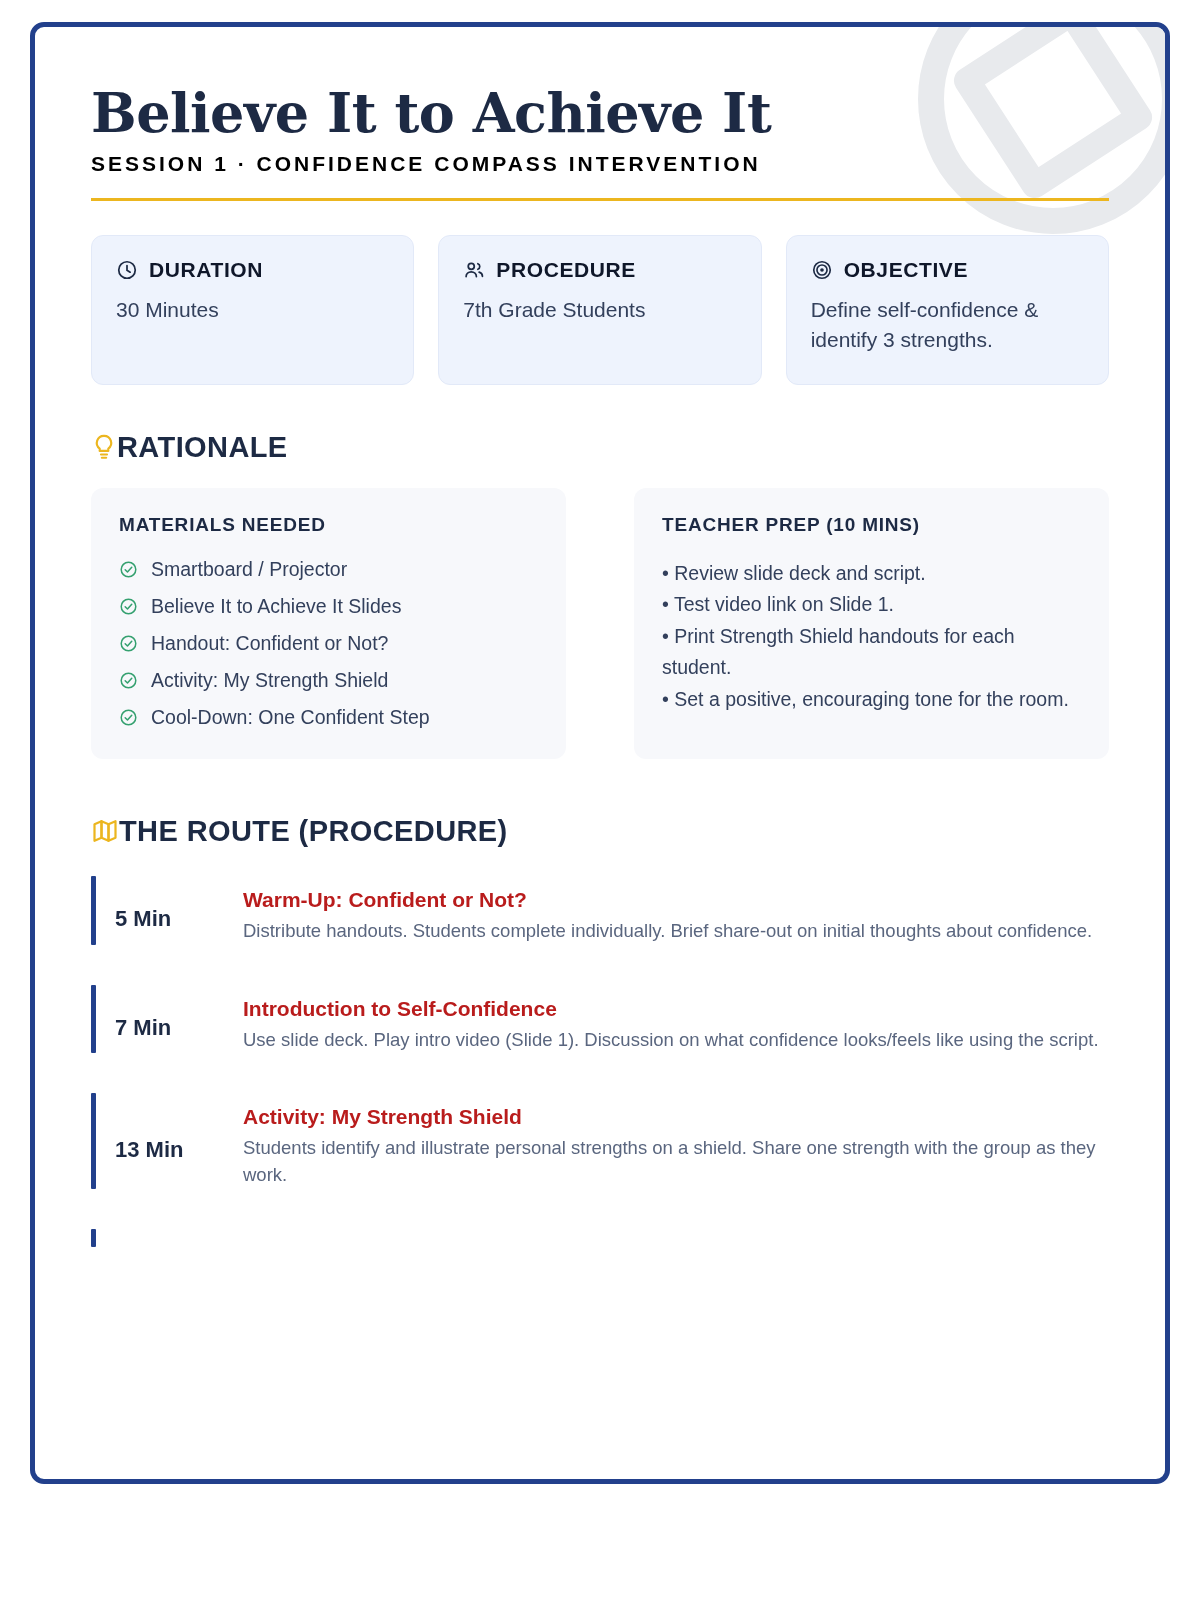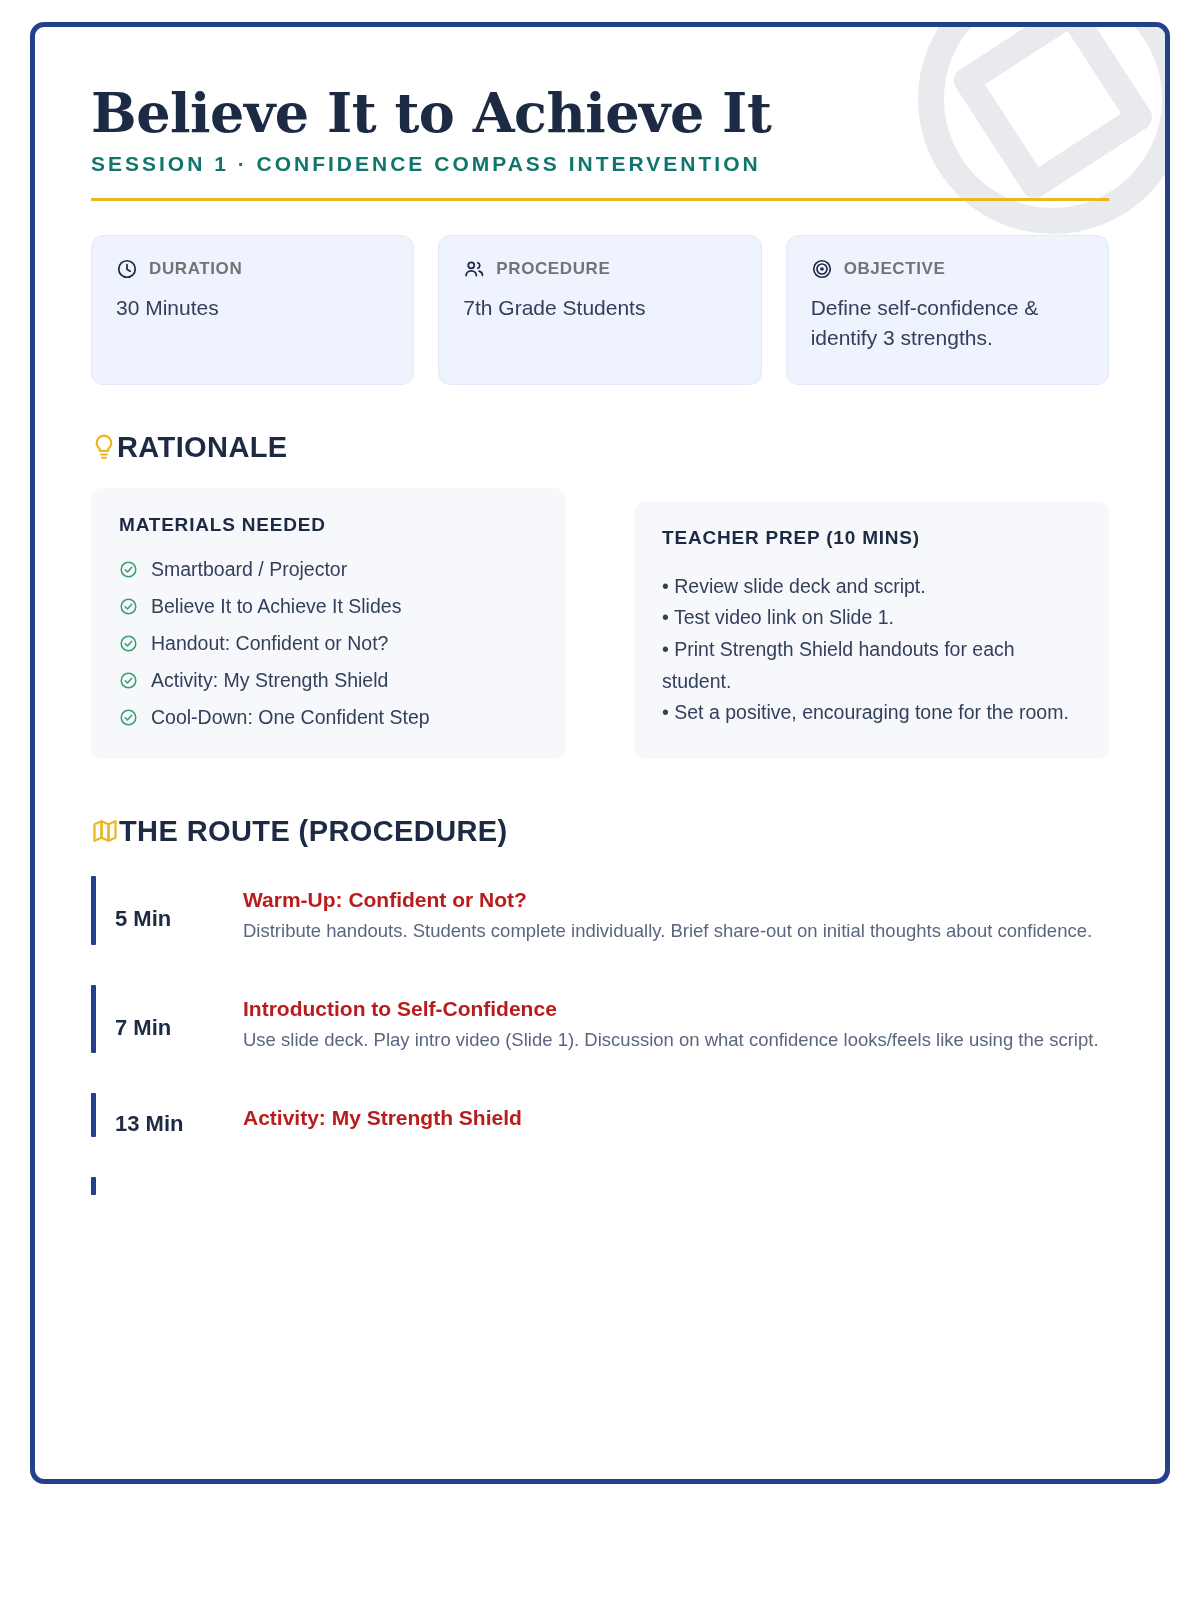--- a/index.html
+++ b/index.html
@@ -55,21 +55,21 @@
     font-weight: 700;
     letter-spacing: -0.5px;
     color: #1d2a44;
     margin: 0 0 10px 0;
     line-height: 1.05;
   }
   .doc-subtitle {
     font-size: 21px;
     font-weight: 700;
     letter-spacing: 3.0px;
-    color: #0f766e;
+    color: #000000;
     margin: 0 0 22px 0;
   }
   .rule-gold {
     height: 3px;
     background: #ecb61f;
     width: 100%;
     margin-bottom: 34px;
   }
 
   
@@ -87,24 +87,24 @@
     box-sizing: border-box;
     min-height: 150px;
   }
   .info-head {
     display: flex;
     align-items: center;
     gap: 11px;
     margin-bottom: 13px;
   }
   .info-label {
-    font-size: 17px;
+    font-size: 21px;
     font-weight: 700;
     letter-spacing: 0.6px;
-    color: #737373;
+    color: #0f172a;
   }
   .info-value {
     font-size: 21px;
     color: #33405c;
     line-height: 1.42;
   }
   .icon { display: inline-flex; align-items: center; justify-content: center; }
 
   
   .section-head {
@@ -124,21 +124,20 @@
     line-height: 1.72;
     color: #36425e;
     margin: 0 0 44px 0;
   }
 
   
   .panel-row {
     display: flex;
     gap: 68px;
     margin-bottom: 56px;
-    align-items: flex-end;
   }
   .panel {
     flex: 1 1 0;
     background: #f7f8fb;
     border-radius: 12px;
     padding: 26px 28px 30px 28px;
     box-sizing: border-box;
   }
   .panel-title {
     font-size: 19px;
@@ -375,20 +374,21 @@
             <div class="step-title">Introduction to Self-Confidence</div>
             <div class="step-desc">Use slide deck. Play intro video (Slide 1). Discussion on what confidence looks/feels like using the script.</div>
           </div>
         </div>
 
         <div class="step">
           <div class="step-bar"></div>
           <div class="step-time">13 Min</div>
           <div class="step-body">
             <div class="step-title">Activity: My Strength Shield</div>
+            <div class="step-desc">Students identify and illustrate personal strengths on a shield. Share one strength with the group as they work.</div>
           </div>
         </div>
 
         <div class="step">
           <div class="step-bar"></div>
           <div class="step-time"></div>
           <div class="step-body"></div>
         </div>
 
       </div>

